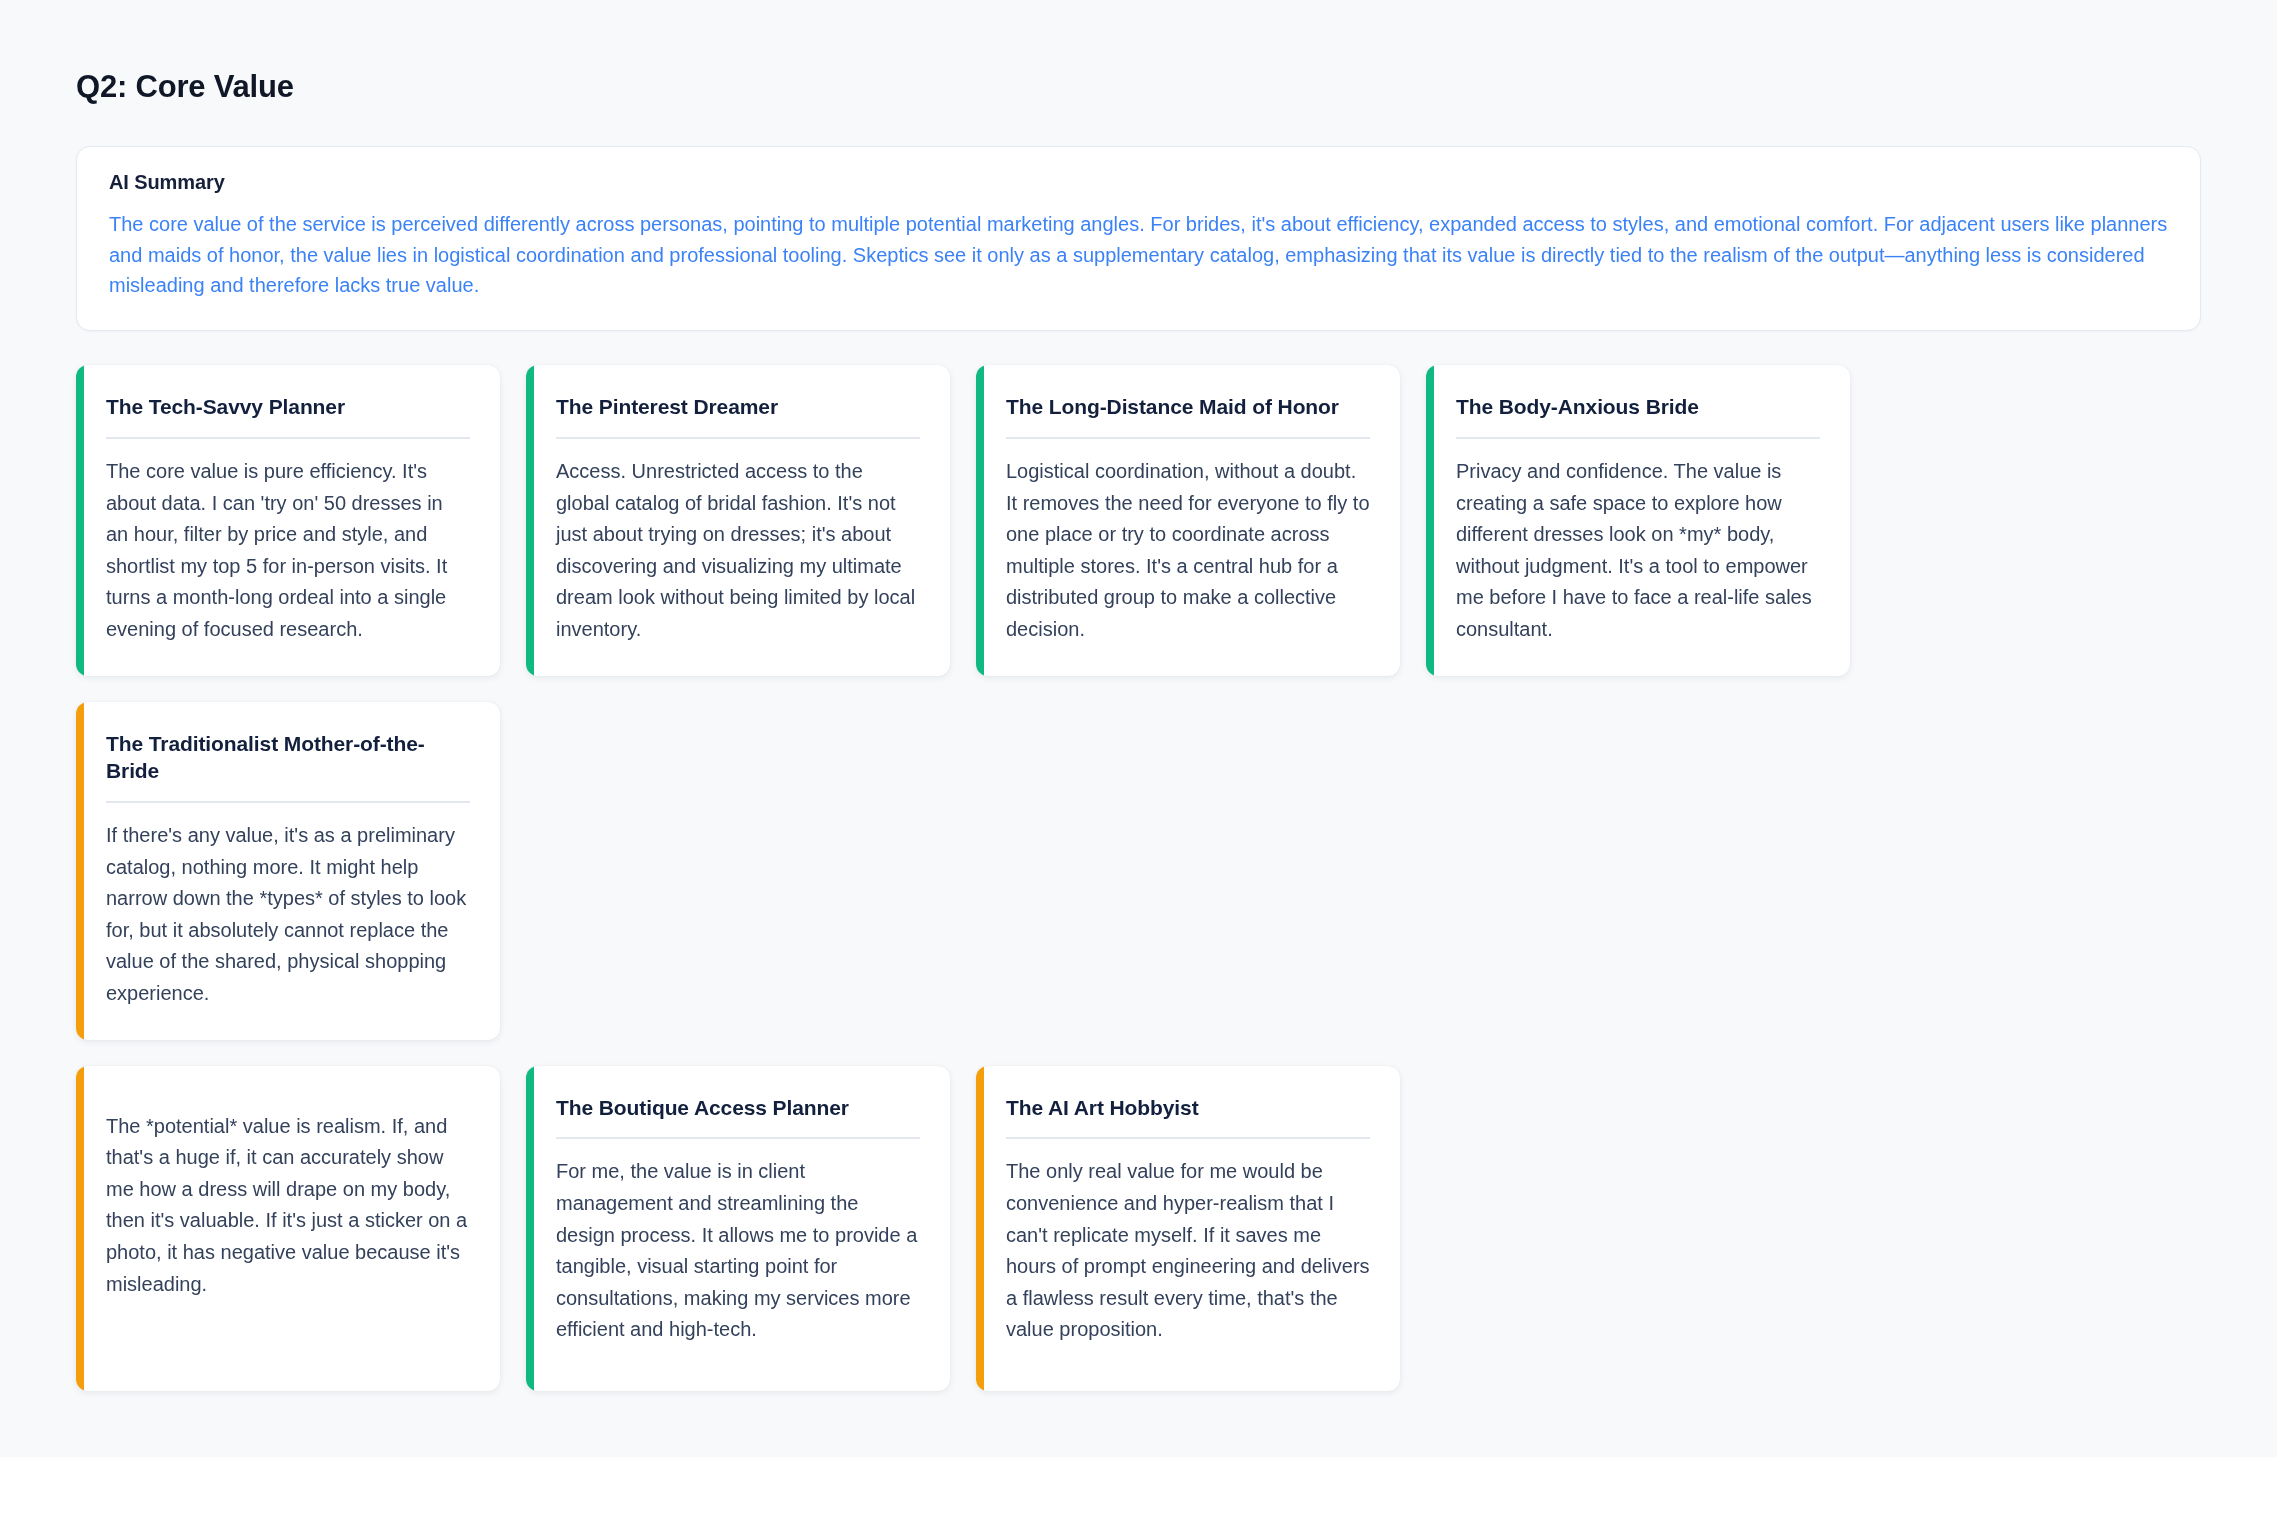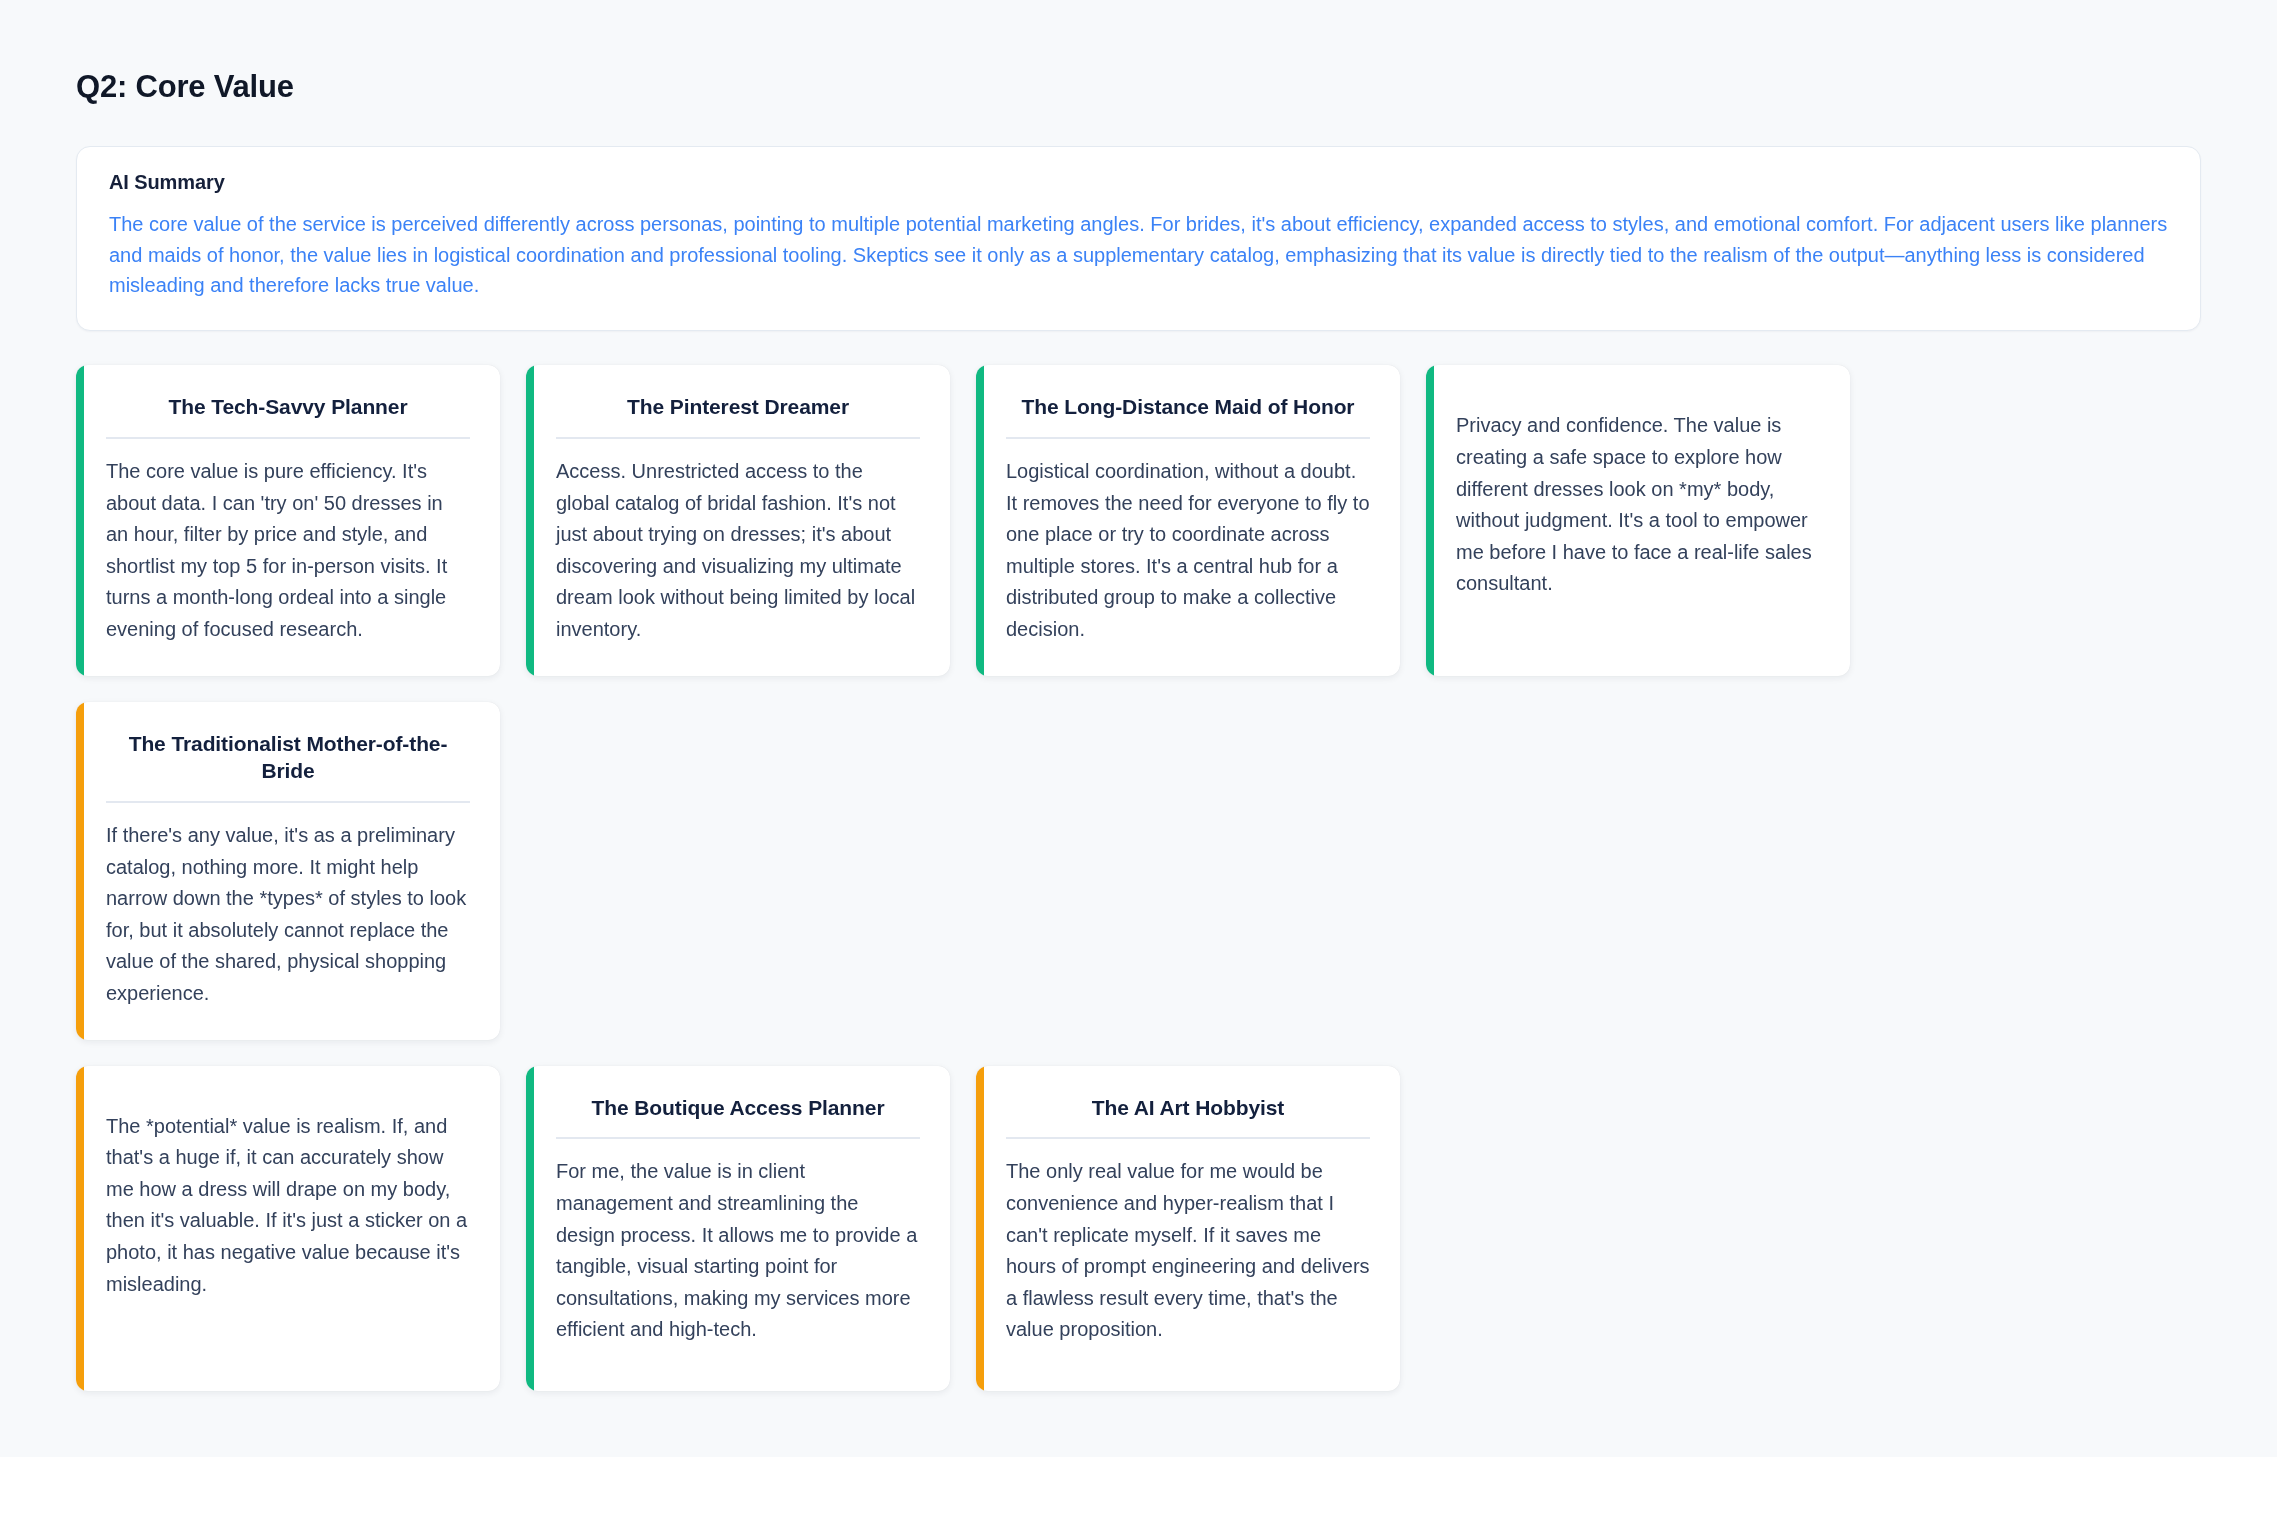--- a/index.html
+++ b/index.html
@@ -90,21 +90,20 @@
   }
 
   .persona-title {
     font-size: 21px;
     font-weight: 700;
     color: #13203d;
     line-height: 1.32;
     letter-spacing: -0.1px;
     padding-bottom: 16px;
     border-bottom: 2px solid #e3e8f0;
-    text-align: center;
   }
 
   .persona-body {
     font-size: 20px;
     line-height: 1.58;
     color: #33415b;
     padding-top: 17px;
   }
 
   
@@ -138,20 +137,21 @@
     </article>
 
     <article class="persona-card">
       <span class="accent" style="background: rgb(16, 185, 129);"></span>
       <h2 class="persona-title">The Long-Distance Maid of Honor</h2>
       <p class="persona-body">Logistical coordination, without a doubt. It removes the need for everyone to fly to one place or try to coordinate across multiple stores. It's a central hub for a distributed group to make a collective decision.</p>
     </article>
 
     <article class="persona-card">
       <span class="accent" style="background: rgb(16, 185, 129);"></span>
+      <h2 class="persona-title">The Body-Anxious Bride</h2>
       <p class="persona-body">Privacy and confidence. The value is creating a safe space to explore how different dresses look on *my* body, without judgment. It's a tool to empower me before I have to face a real-life sales consultant.</p>
     </article>
 
     <article class="persona-card">
       <span class="accent" style="background: rgb(245, 158, 11);"></span>
       <h2 class="persona-title">The Traditionalist Mother-of-the-Bride</h2>
       <p class="persona-body">If there's any value, it's as a preliminary catalog, nothing more. It might help narrow down the *types* of styles to look for, but it absolutely cannot replace the value of the shared, physical shopping experience.</p>
     </article>
 
   </div>

